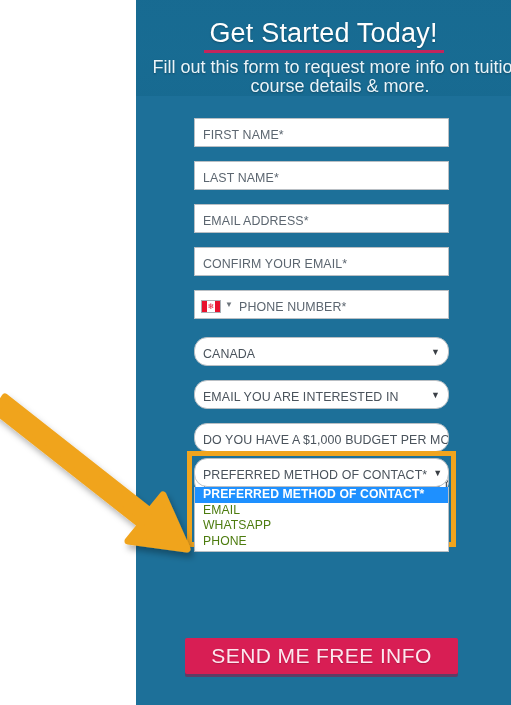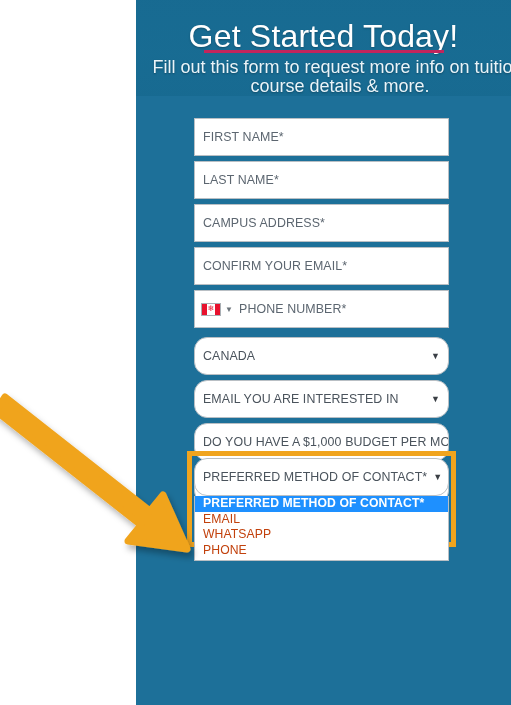--- a/index.html
+++ b/index.html
@@ -45,21 +45,21 @@
     left: 0; top: 0; width: 375px; height: 96px;
     background: linear-gradient(180deg, rgba(23,104,143,.35) 0%, rgba(23,104,143,.10) 55%, rgba(23,104,143,.45) 100%);
   }
 
   #panel-title {
     position: absolute;
     left: 0; top: 18px;
     width: 375px;
     text-align: center;
     color: #ffffff;
-    font-size: 32px;
+    font-size: 27px;
     font-weight: 400;
     letter-spacing: .2px;
     text-shadow: 0 1px 2px rgba(0,0,0,.25);
   }
   #panel-title-underline {
     position: absolute;
     left: 50%;
     transform: translateX(-50%);
     top: 50px;
     width: 240px;
@@ -90,30 +90,30 @@
     position: absolute;
     left: 58px;
     width: 255px;
     height: 30px;
   }
 
   .text-input,
   .select-input {
     box-sizing: border-box;
     width: 255px;
-    height: 38px;
+    height: 29px;
     background: #ffffff;
     border: 1px solid #b9bfc4;
     color: #5c6670;
     font-size: 12.4px;
     font-family: "Liberation Sans", sans-serif;
     letter-spacing: .1px;
-    padding: 0 8px;
+    padding: 9px 8px;
     display: flex;
-    align-items: center;
+    align-items: flex-start;
     white-space: nowrap;
     overflow: hidden;
   }
   .select-input {
     justify-content: space-between;
     color: #4a535c;
     border-radius: 13px;
   }
   .sel-caret {
     font-size: 9px;
@@ -189,21 +189,21 @@
     box-sizing: border-box;
     background: #ffffff;
     border: 1px solid #b9bfc4;
     border-top: none;
     padding-bottom: 2px;
   }
   .option-item {
     font-size: 12.2px;
     line-height: 13.5px;
     padding: 1px 0 1px 8px;
-    color: #c2410c;
+    color: #4d7c0f;
     white-space: nowrap;
     letter-spacing: .1px;
   }
   .option-item.selected {
     background: #1e90ff;
     color: #ffffff;
     font-weight: bold;
   }
 
   
@@ -255,21 +255,21 @@
           <span>FIRST NAME*</span>
         </div>
       </div>
       <div class="field-row" style="top: 65px;">
         <div class="text-input">
           <span>LAST NAME*</span>
         </div>
       </div>
       <div class="field-row" style="top: 108px;">
         <div class="text-input">
-          <span>CAMPUS ADDRESS*</span>
+          <span>EMAIL ADDRESS*</span>
         </div>
       </div>
       <div class="field-row" style="top: 151px;">
         <div class="text-input">
           <span>CONFIRM YOUR EMAIL*</span>
         </div>
       </div>
       <div class="field-row" style="top: 194px;">
         <div class="text-input phone-input">
           <span class="flag-ca">
@@ -317,20 +317,21 @@
       <span class="sel-caret">▼</span>
     </div>
     <div id="contact-options">
         <div class="option-item selected">PREFERRED METHOD OF CONTACT*</div>
         <div class="option-item">EMAIL</div>
         <div class="option-item">WHATSAPP</div>
         <div class="option-item">PHONE</div>
       </div>
   </div>
 
+  <div id="submit-button">SEND ME FREE INFO</div>
 </div>
 
 <svg id="annotation-arrow" viewBox="0 0 511 705" xmlns="http://www.w3.org/2000/svg">
   <defs>
     <filter id="arrowShadow" x="-30%" y="-30%" width="180%" height="180%">
       <feDropShadow dx="3" dy="5" stdDeviation="3" flood-color="#000000" flood-opacity="0.30"></feDropShadow>
     </filter>
   </defs>
   <g filter="url(#arrowShadow)">
     <path d="M 5 397

